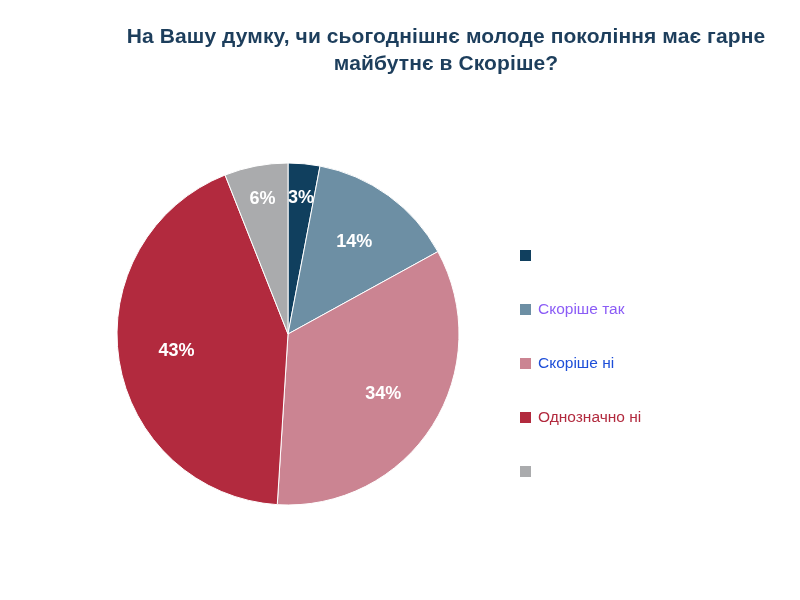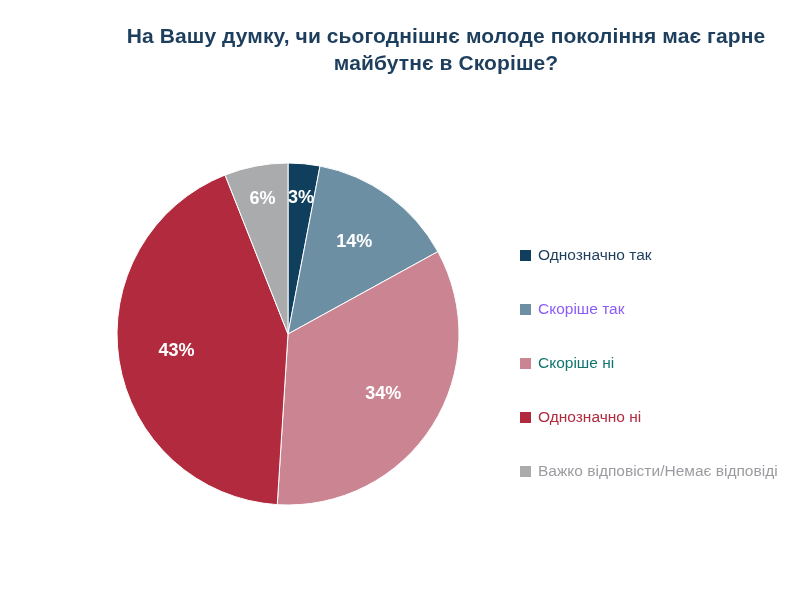--- a/index.html
+++ b/index.html
@@ -113,35 +113,33 @@
           <text x="277.3" y="244.5" class="slice-label" fill="#ffffff">34%</text>
           <text x="70.5" y="201.7" class="slice-label" fill="#ffffff">43%</text>
           <text x="156.4" y="49.6" class="slice-label" fill="#ffffff">6%</text>
         </g>
     </svg>
   </div>
 
   <div id="legend">
       <div class="legend-item">
         <span class="legend-swatch" style="background: rgb(16, 63, 94);"></span>
-        <span class="legend-label" style="color: rgb(29, 62, 92);">Однозначно так</span>
       </div>
       <div class="legend-item">
         <span class="legend-swatch" style="background: rgb(109, 143, 164);"></span>
         <span class="legend-label" style="color: #8b5cf6;">Скоріше так</span>
       </div>
       <div class="legend-item">
         <span class="legend-swatch" style="background: rgb(203, 132, 146);"></span>
-        <span class="legend-label" style="color: #0f766e;">Скоріше ні</span>
+        <span class="legend-label" style="color: #1d4ed8;">Скоріше ні</span>
       </div>
       <div class="legend-item">
         <span class="legend-swatch" style="background: rgb(178, 42, 62);"></span>
         <span class="legend-label" style="color: rgb(178, 42, 62);">Однозначно ні</span>
       </div>
       <div class="legend-item">
         <span class="legend-swatch" style="background: rgb(170, 171, 173);"></span>
-        <span class="legend-label" style="color: rgb(155, 156, 160);">Важко відповісти/Немає відповіді</span>
       </div>
     </div>
 
   <div id="page-number">55</div>
 
 </div>
 
 </body></html>

